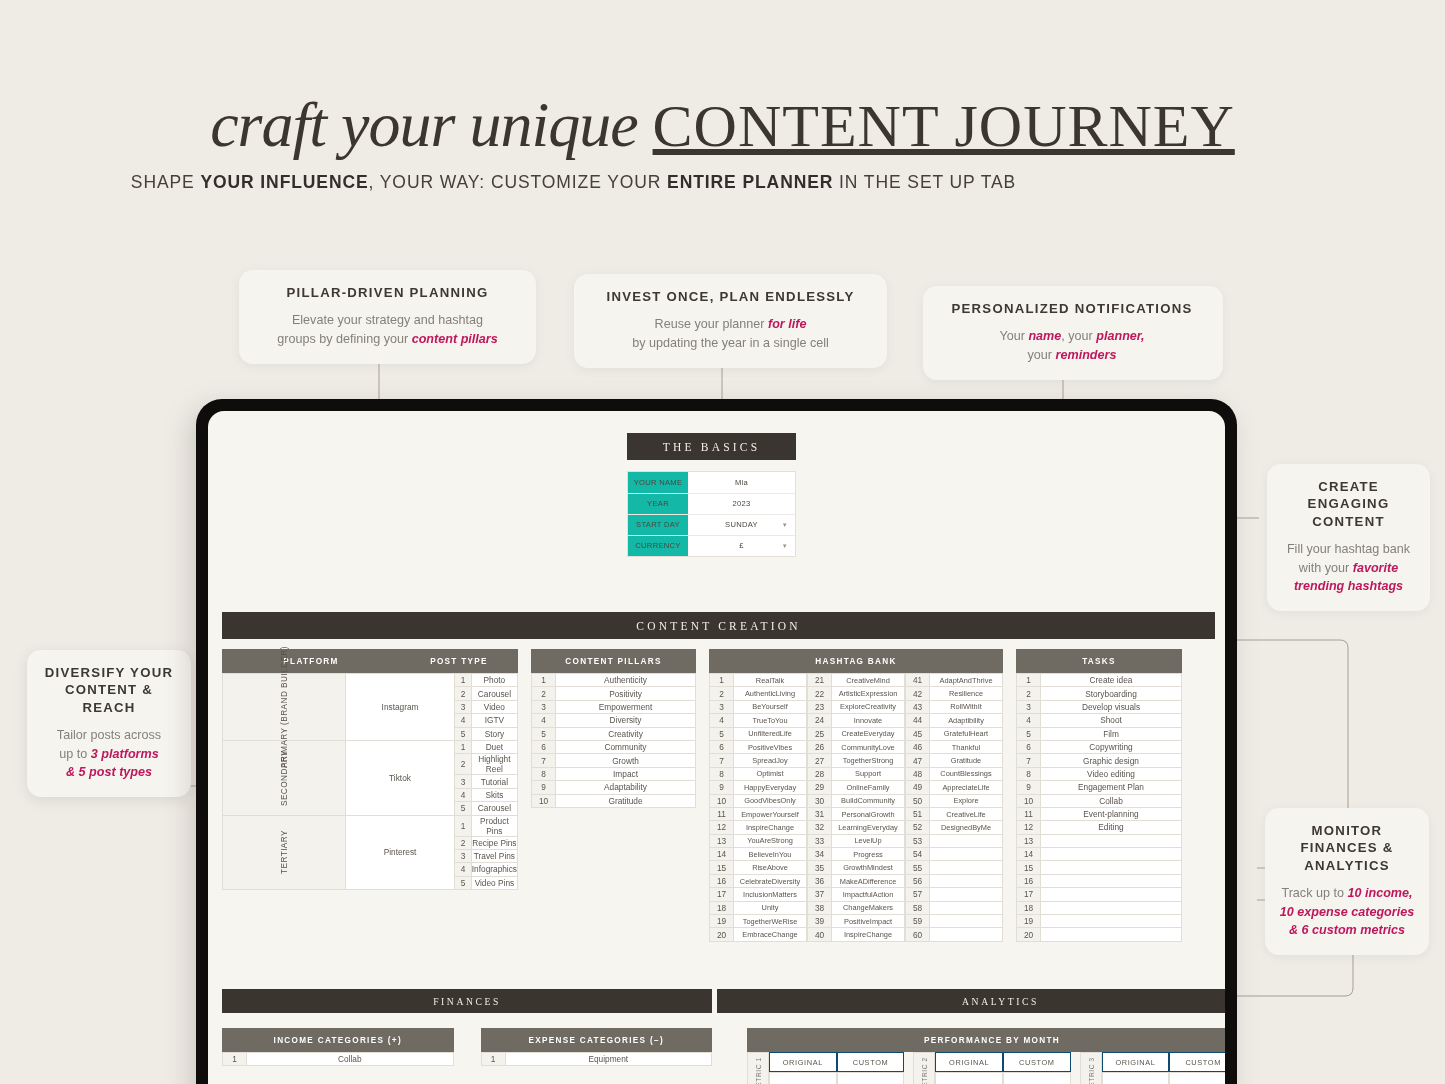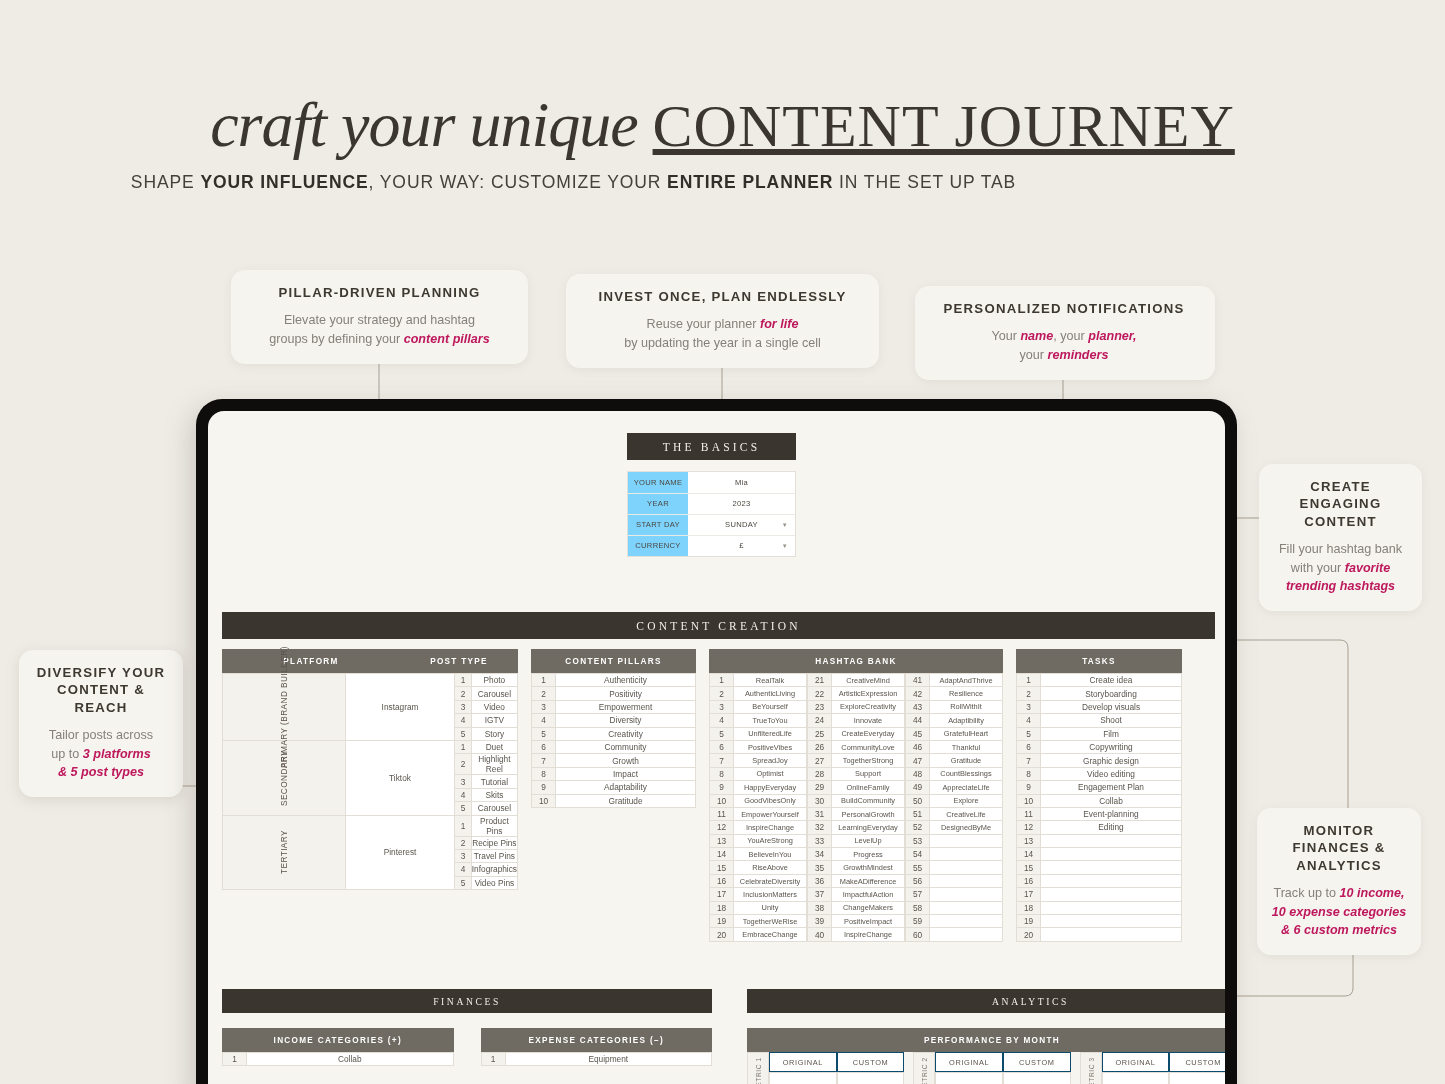--- a/index.html
+++ b/index.html
@@ -42,20 +42,21 @@
   .subhead b { font-weight: 700; color: #332e29; }
 
   
   .card {
     position: absolute;
     background: #f6f4ef;
     border-radius: 14px;
     text-align: center;
     box-shadow: 0 2px 10px rgba(120,110,95,.10);
     padding: 14px 14px 16px;
+    margin-left: 8px;
   }
   .card .c-title {
     font-size: 13.2px;
     letter-spacing: 1.25px;
     color: #3d3830;
     font-weight: 600;
     line-height: 1.32;
     margin-bottom: 10px;
   }
   .card .c-body {
@@ -138,21 +139,21 @@
     position: absolute; left: 419px; top: 60px; width: 169px;
     background: #fff; border: 1px solid #e4e0d8;
   }
   #basics-table table { border-collapse: collapse; width: 100%; }
   #basics-table td {
     font-size: 7.6px; color: #4c463f; height: 21px;
     border-bottom: 1px solid #eceae4; text-align: center;
     letter-spacing: .3px;
   }
   #basics-table tr:last-child td { border-bottom: none; }
-  #basics-table td.k { background: #7dd3fc; width: 60px; }
+  #basics-table td.k { background: #14b8a6; width: 60px; }
   #basics-table td.v { background: #fff; position: relative; }
   #basics-table td.v .caret {
     position: absolute; right: 7px; top: 50%; transform: translateY(-50%);
     font-size: 6px; color: #9a948b;
   }
 
   
   #cc-band { position: absolute; left: 14px; top: 201px; width: 993px; }
 
   #cc-row { position: absolute; left: 14px; top: 238px; width: 993px;
@@ -181,21 +182,21 @@
   td.tier span { display: block; transform: rotate(-90deg); white-space: nowrap; }
   td.platname { width: 158px; background: #fff; font-size: 8.6px; color: #56504a;}
 
   
   #hash-body { display: flex; }
   #hash-body > table { width: 33.4%; }
   #hash-body td.hval { font-size: 7.4px; }
 
   
   #fin-band { position: absolute; left: 14px; top: 578px; width: 490px; }
-  #ana-band { position: absolute; left: 539px; top: 578px; width: 567px; }
+  #ana-band { position: absolute; left: 509px; top: 578px; width: 567px; }
 
   #fin-row { position: absolute; left: 14px; top: 617px; width: 490px;
              display: flex; gap: 27px; }
   #fin-row .fbox { flex: 1; }
   #ana-box { position: absolute; left: 539px; top: 617px; width: 490px; }
 
   #ana-sub { display: flex; background: #fff; }
   .metric-group { display: flex; flex: 1; border-right: 9px solid #f7f5f0; }
   .metric-group:last-child { border-right: none; }
   .mlabel {

